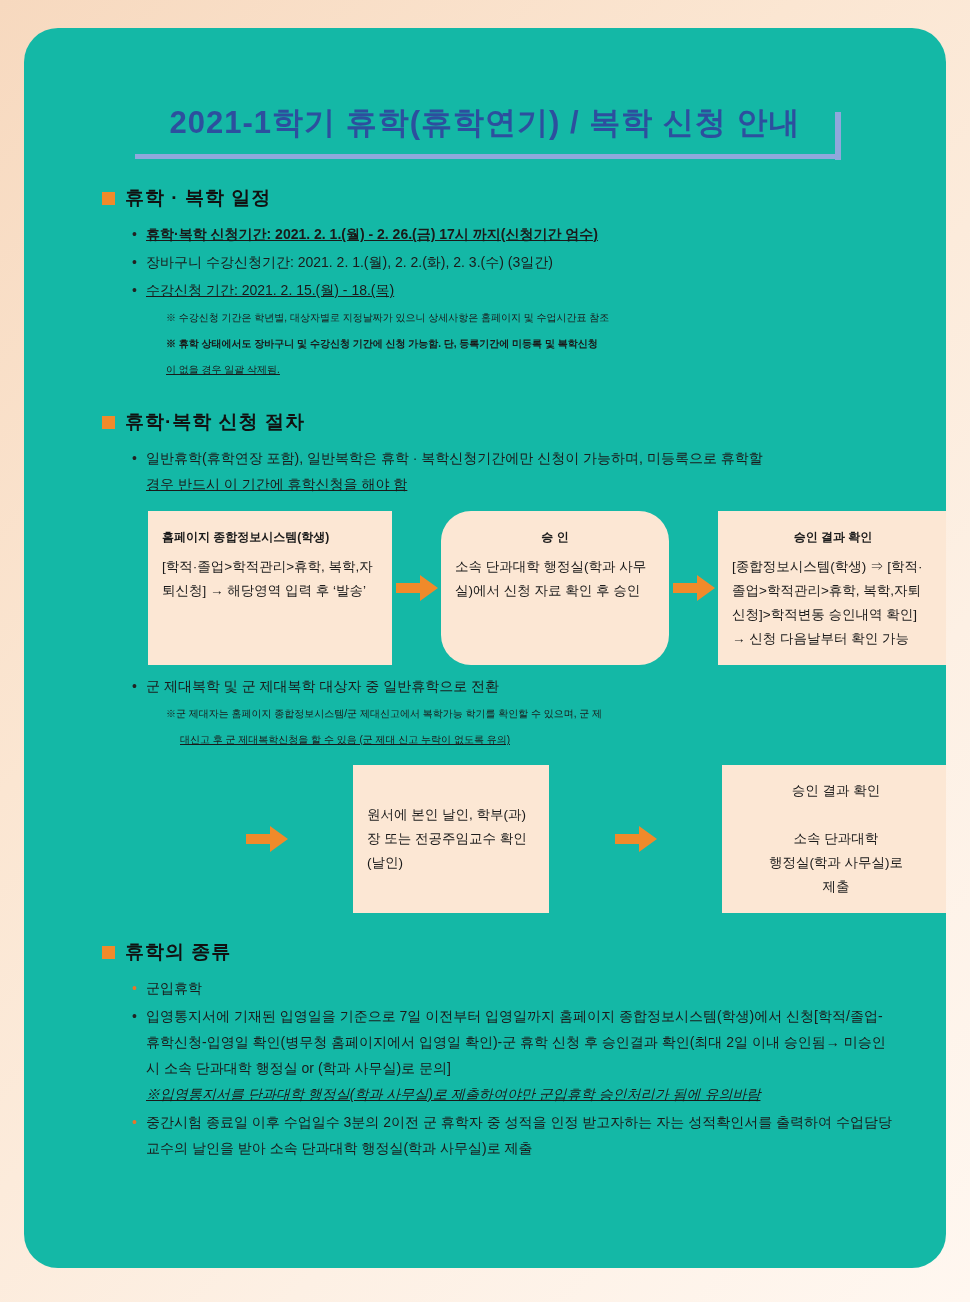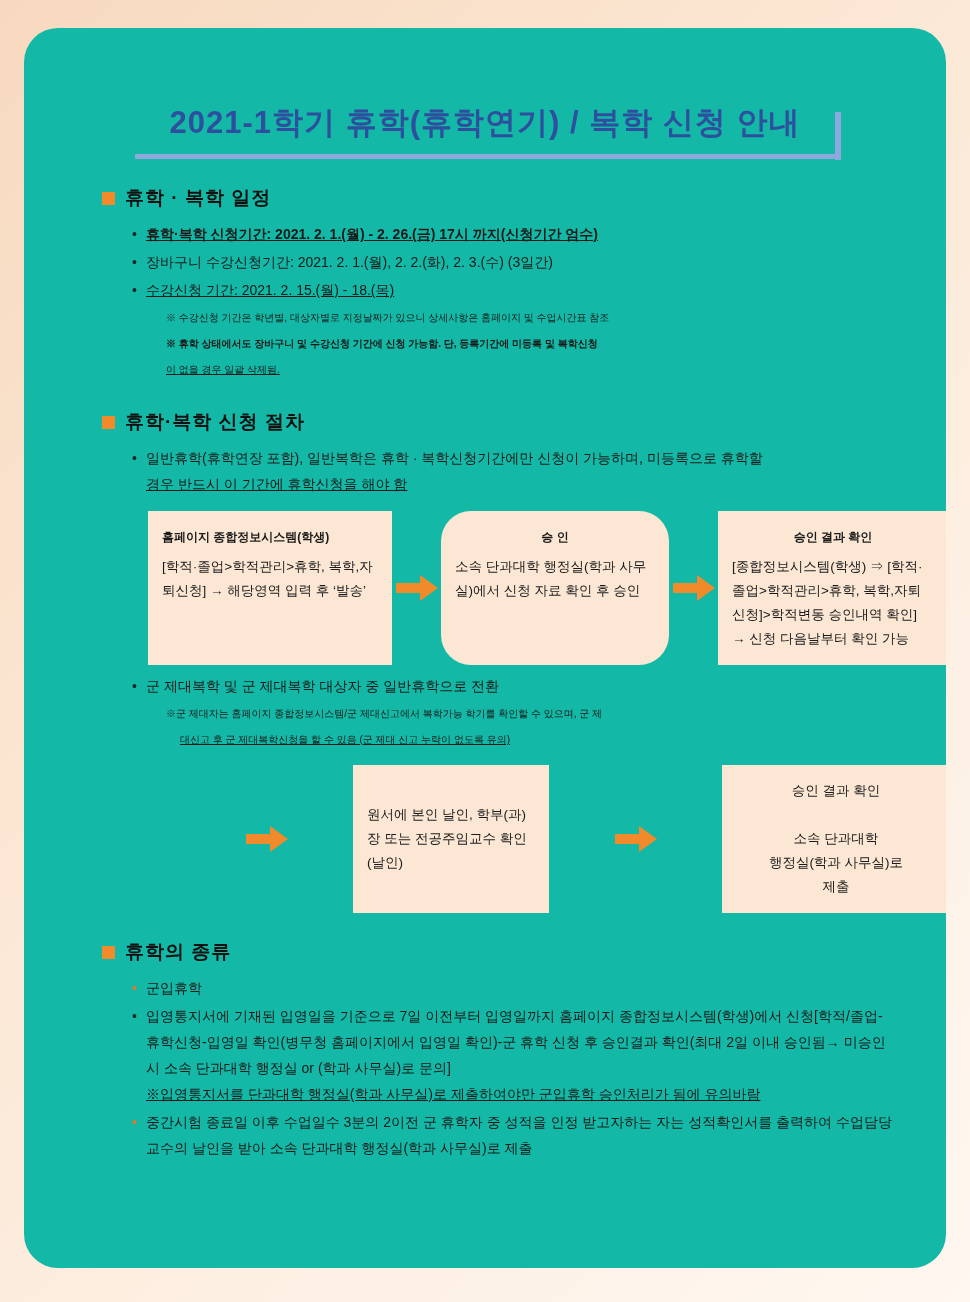--- a/index.html
+++ b/index.html
@@ -105,20 +105,21 @@
   .b { font-weight: bold; }
   .u { text-decoration: underline; }
   .note {
     font-size: 10px;
     line-height: 26px;
     padding-left: 20px;
     margin: 0;
   }
   .sub-ind {
     padding-left: 14px;
+    font-style: italic;
   }
   
   .flow {
     display: flex;
     align-items: stretch;
     gap: 0;
     margin: 14px 0 8px 72px;
     width: 800px;
   }
   .flow-box {

